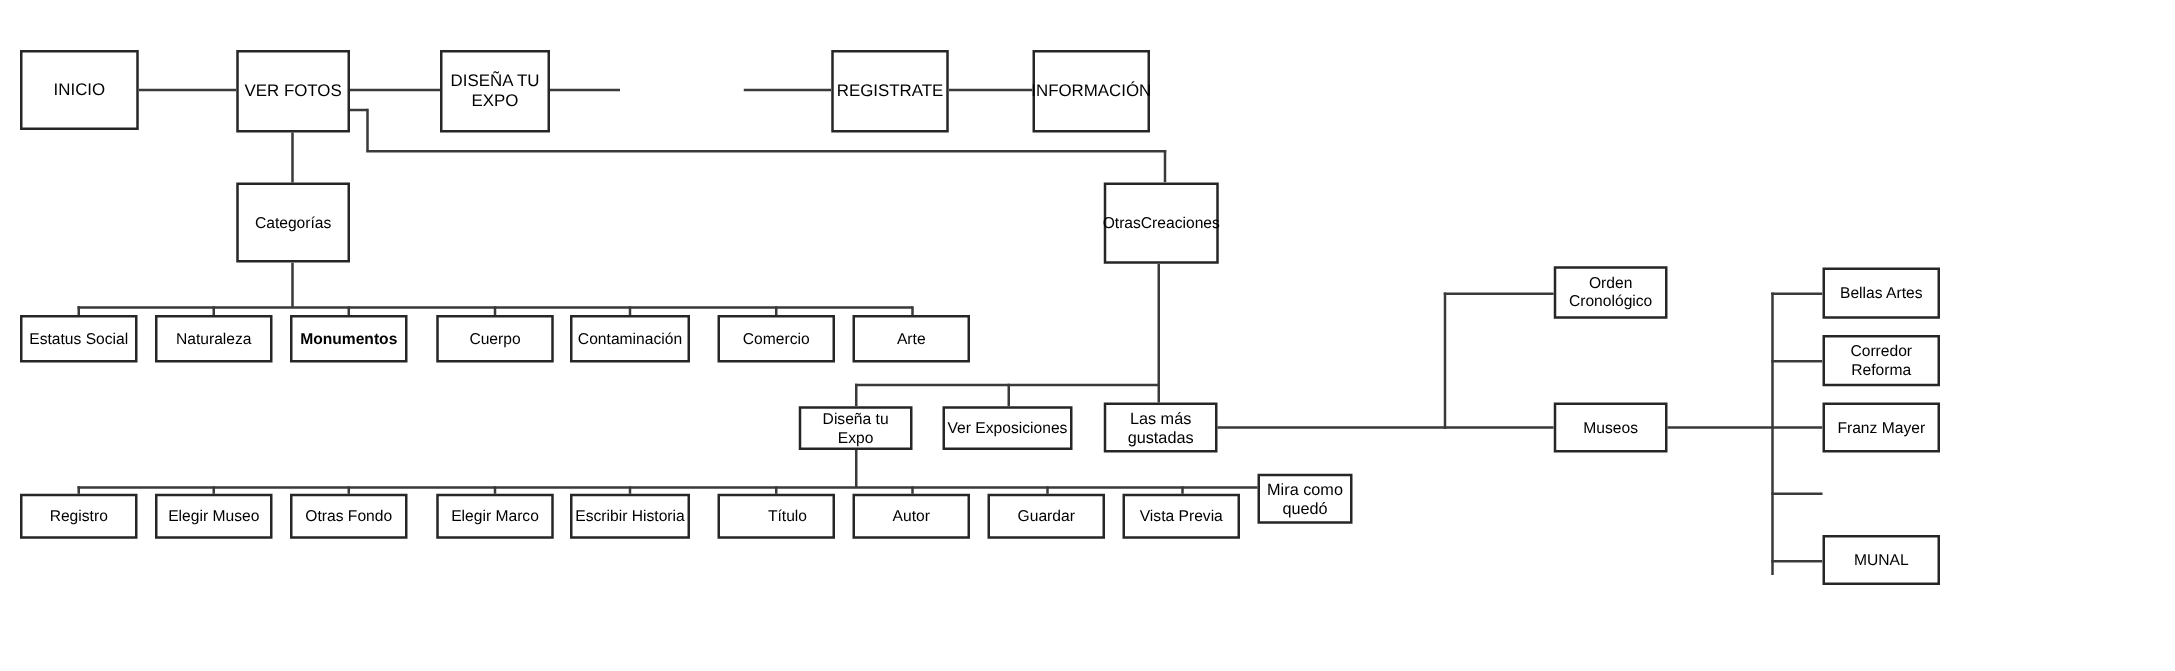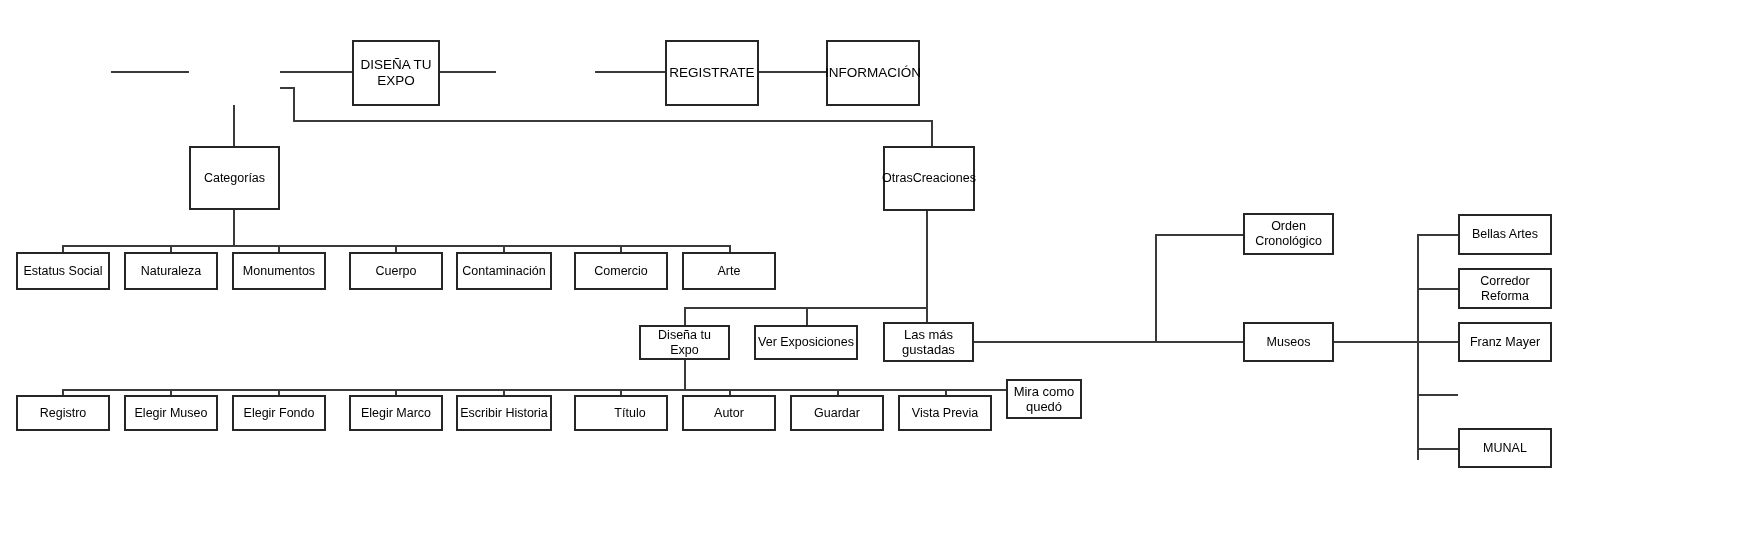--- a/index.html
+++ b/index.html
@@ -93,20 +93,26 @@
   <div class="edge v" style="left:170px;  top:389px; height:7px;"></div>
   <div class="edge v" style="left:278px;  top:389px; height:7px;"></div>
   <div class="edge v" style="left:395px;  top:389px; height:7px;"></div>
   <div class="edge v" style="left:503px;  top:389px; height:7px;"></div>
   <div class="edge v" style="left:620px;  top:389px; height:7px;"></div>
   <div class="edge v" style="left:729px;  top:389px; height:7px;"></div>
   <div class="edge v" style="left:837px;  top:389px; height:7px;"></div>
   <div class="edge v" style="left:945px;  top:389px; height:7px;"></div>
   <div class="edge v" style="left:1053px; top:389px; height:7px;"></div>
 
+  <div class="node t-cap" style="left:16px; top:40px; width:95px; height:64px;">
+    <span>INICIO</span>
+  </div>
+  <div class="node t-cap" style="left:189px; top:40px; width:91px; height:66px;">
+    <span>VER FOTOS</span>
+  </div>
   <div class="node t-cap" style="left:352px; top:40px; width:88px; height:66px; flex-direction:column;">
     <span>DISEÑA TU</span>
     <span>EXPO</span>
   </div>
   <div class="node t-cap" style="left:665px; top:40px; width:94px; height:66px;">
     <span>REGISTRATE</span>
   </div>
   <div class="node t-cap" style="left:826px; top:40px; width:94px; height:66px;">
     <span>INFORMACIÓN</span>
   </div>
@@ -118,21 +124,21 @@
     <span>Otras</span>
     <span>Creaciones</span>
   </div>
 
   <div class="node t-sm" style="left:16px; top:252px; width:94px; height:38px;">
     <span>Estatus Social</span>
   </div>
   <div class="node t-sm" style="left:124px; top:252px; width:94px; height:38px;">
     <span>Naturaleza</span>
   </div>
-  <div class="node t-sm" style="left:232px; top:252px; width:94px; height:38px;">
+  <div class="node t-sm" style="left:232px; top:252px; width:94px; height:38px;font-weight:bold;">
     <span>Monumentos</span>
   </div>
   <div class="node t-sm" style="left:349px; top:252px; width:94px; height:38px;">
     <span>Cuerpo</span>
   </div>
   <div class="node t-sm" style="left:456px; top:252px; width:96px; height:38px;">
     <span>Contaminación</span>
   </div>
   <div class="node t-sm" style="left:574px; top:252px; width:94px; height:38px;">
     <span>Comercio</span>
@@ -174,21 +180,21 @@
     <span>MUNAL</span>
   </div>
 
   <div class="node t-sm" style="left:16px; top:395px; width:94px; height:36px;">
     <span>Registro</span>
   </div>
   <div class="node t-sm" style="left:124px; top:395px; width:94px; height:36px;">
     <span>Elegir Museo</span>
   </div>
   <div class="node t-sm" style="left:232px; top:395px; width:94px; height:36px;">
-    <span>Elegir Fondo</span>
+    <span>Otras Fondo</span>
   </div>
   <div class="node t-sm" style="left:349px; top:395px; width:94px; height:36px;">
     <span>Elegir Marco</span>
   </div>
   <div class="node t-sm" style="left:456px; top:395px; width:96px; height:36px;">
     <span>Escribir Historia</span>
   </div>
   <div class="node t-sm" style="left:574px; top:395px; width:94px; height:36px;padding-left:20px;">
     <span>Título</span>
   </div>

